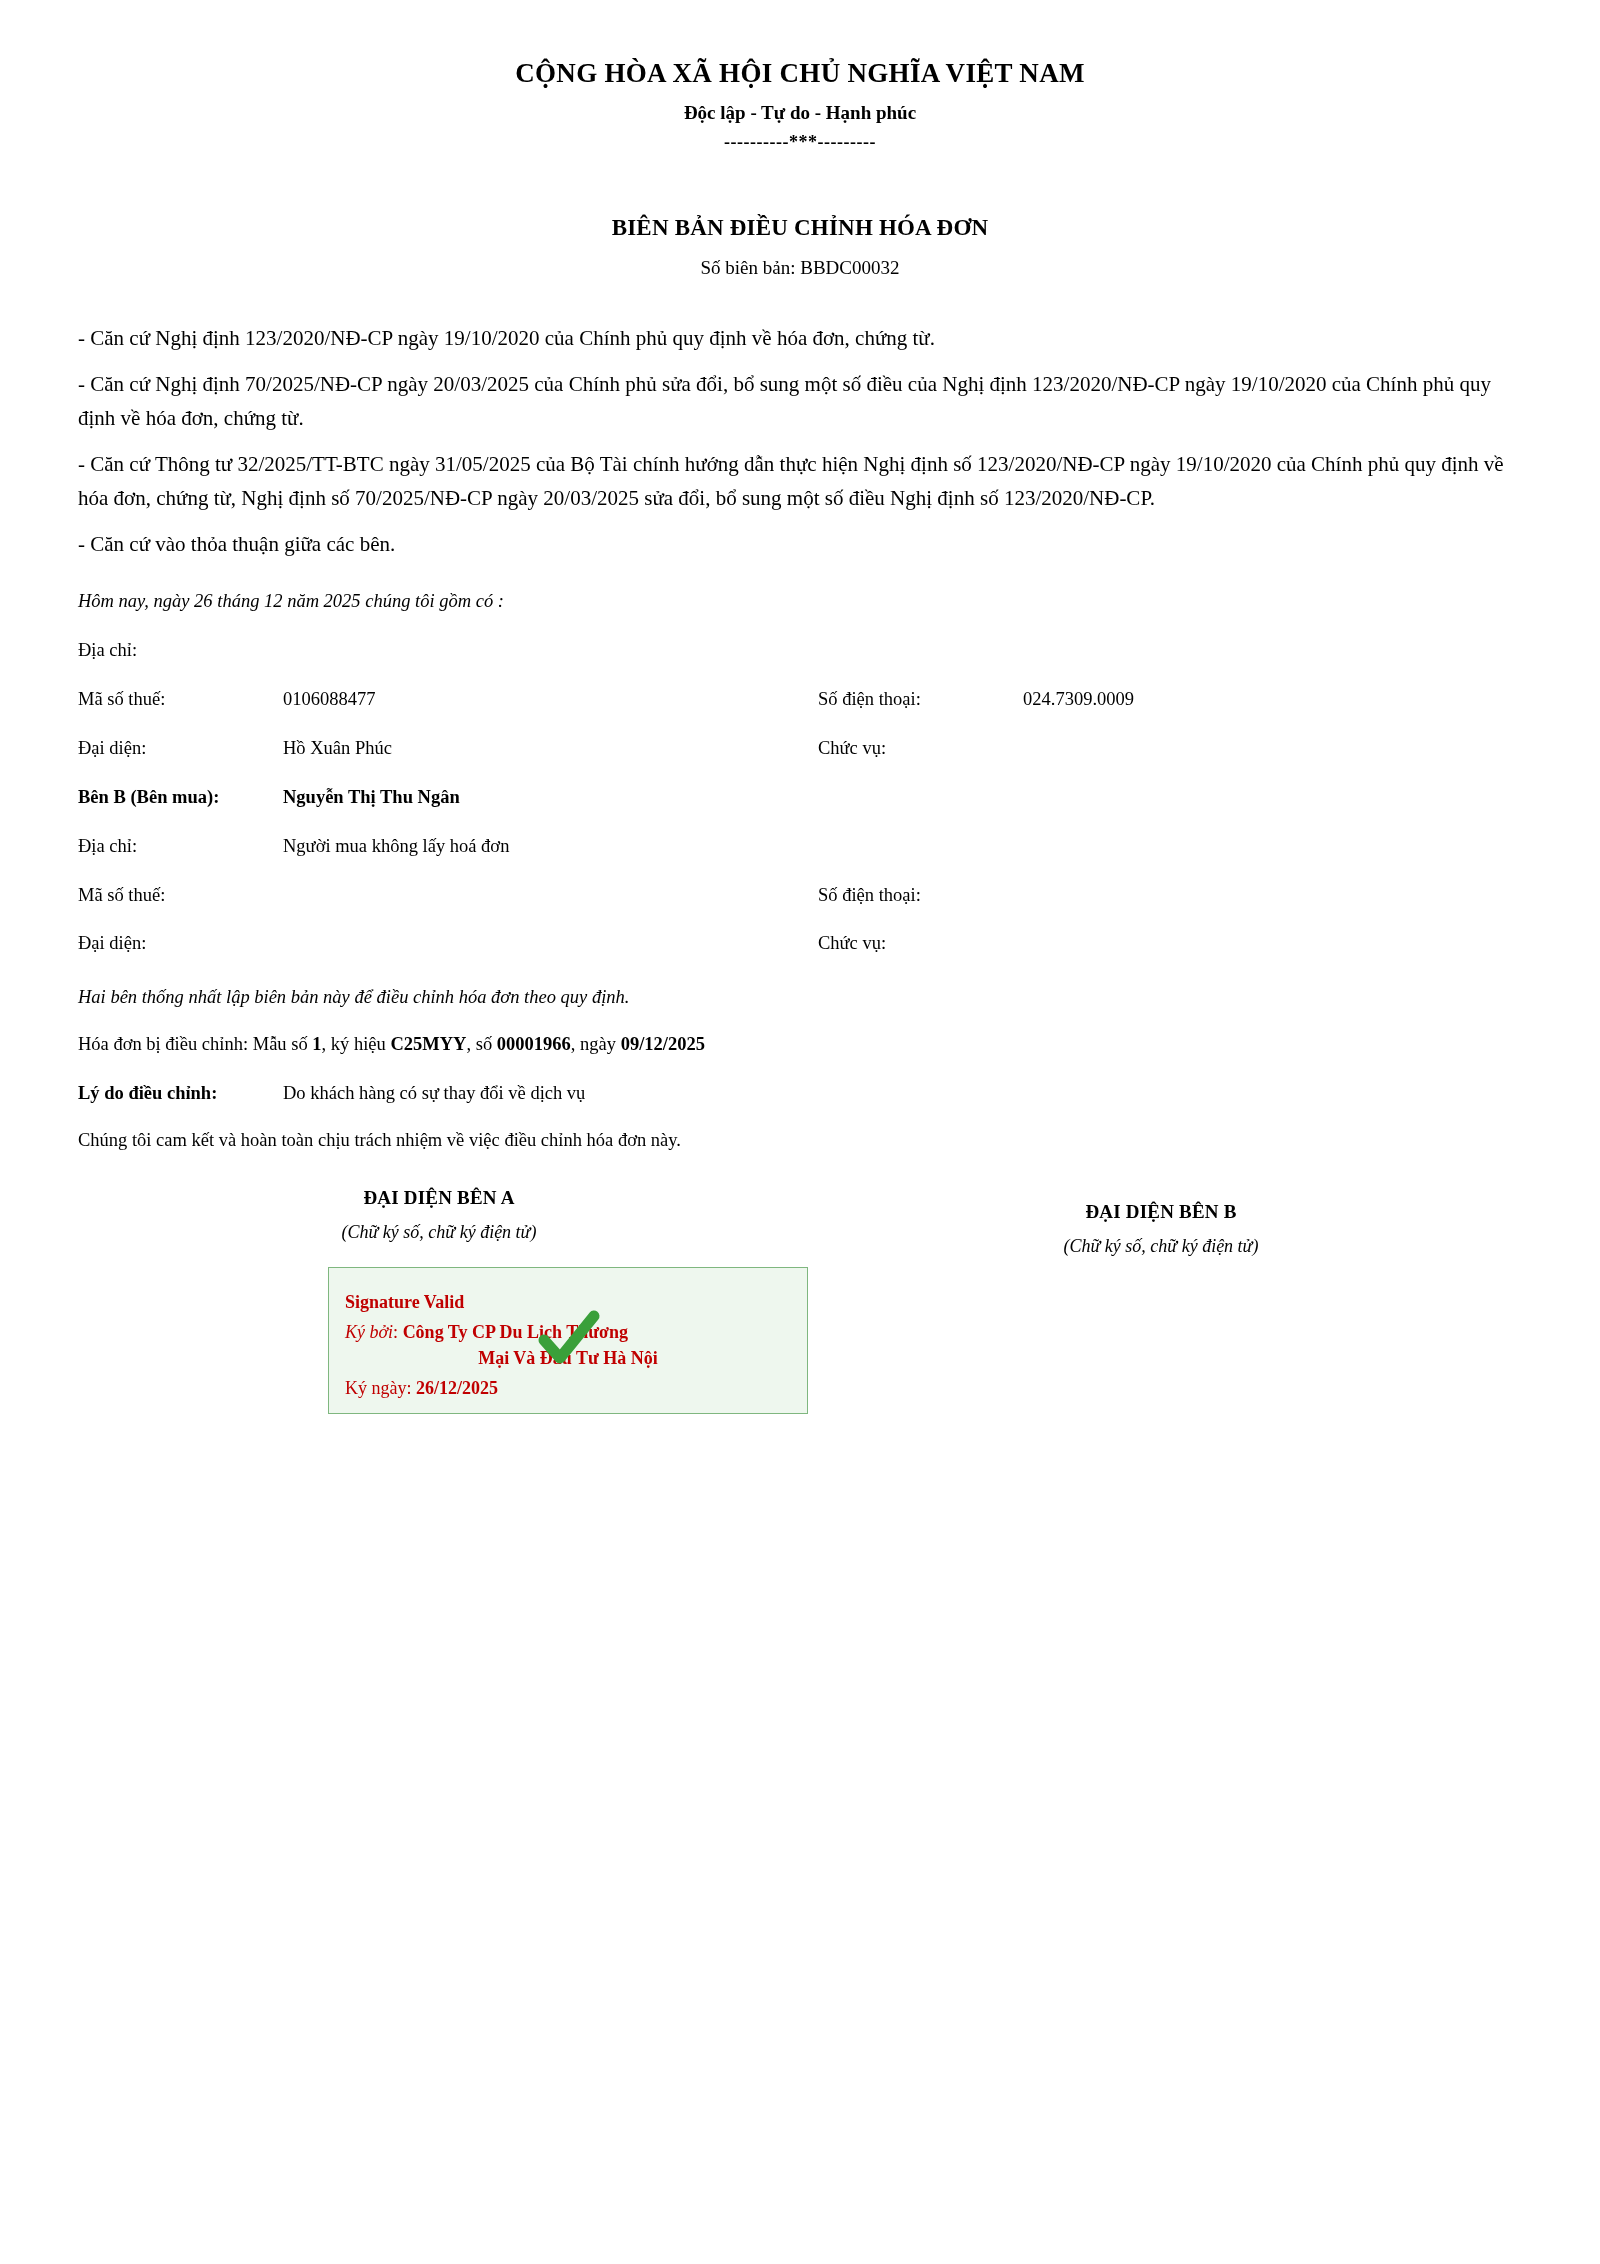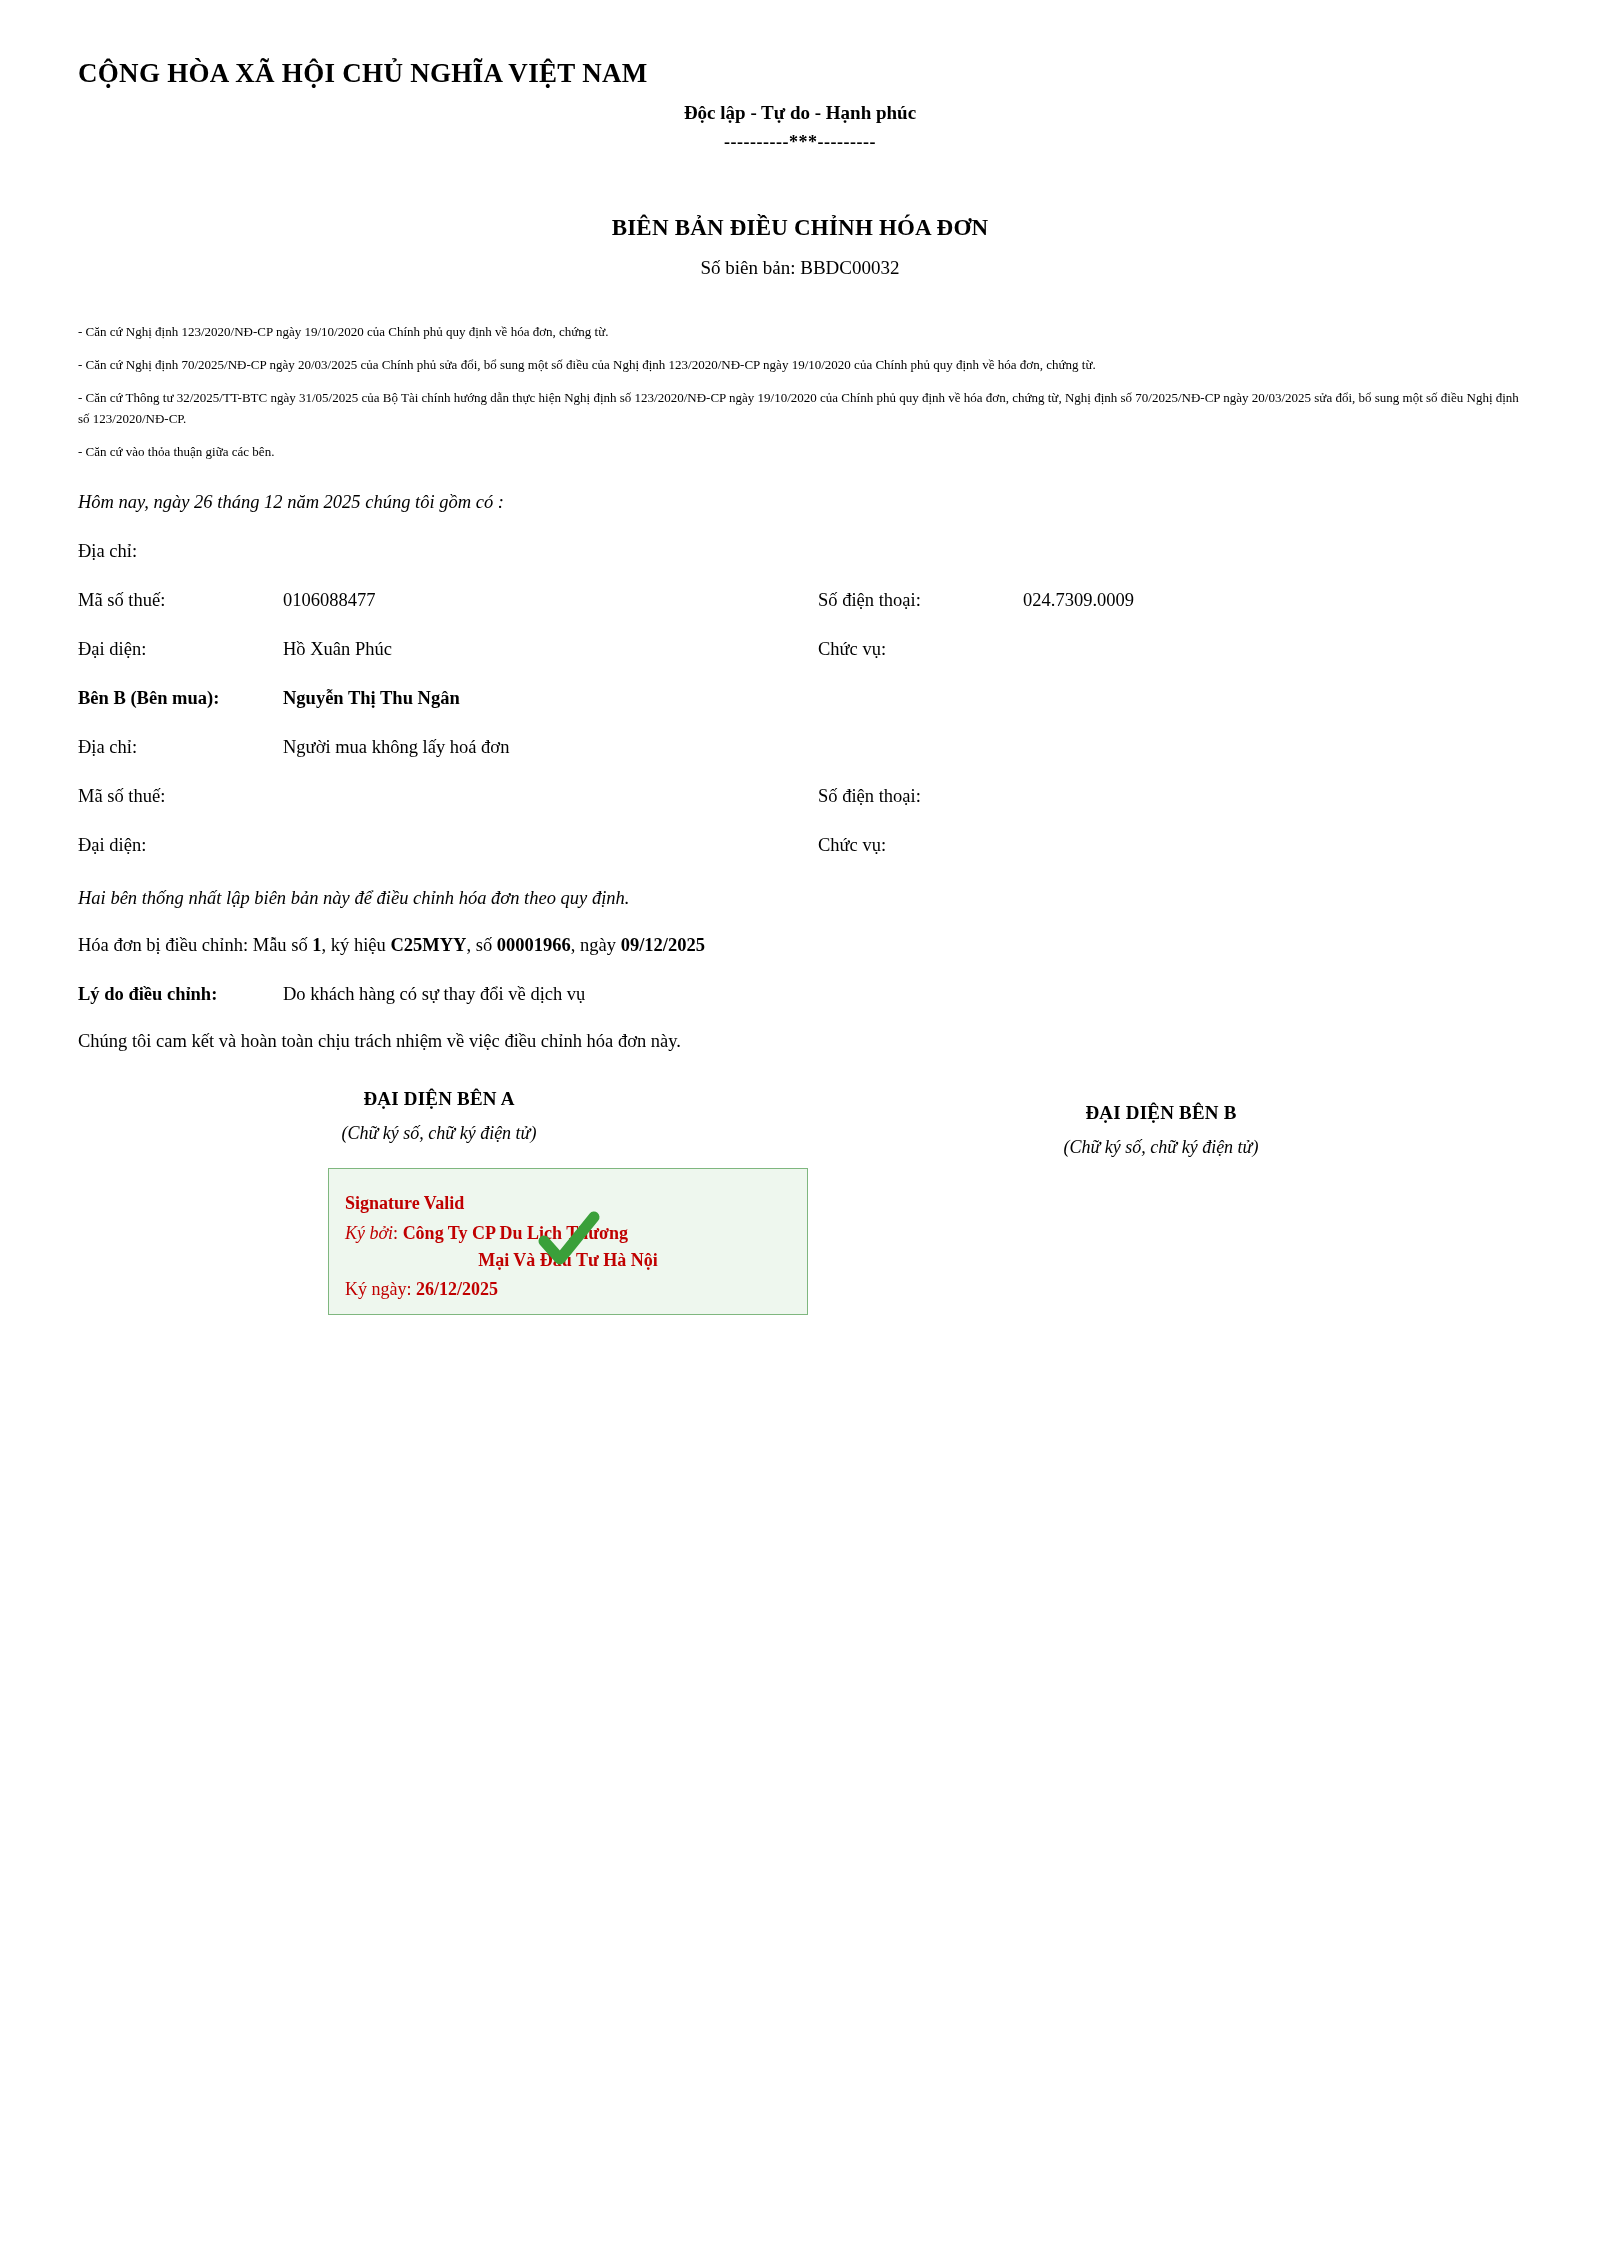--- a/index.html
+++ b/index.html
@@ -16,21 +16,21 @@
   }
   .page {
     width: 1600px;
     min-height: 2264px;
     box-sizing: border-box;
     padding: 40px 78px 0 78px;
     position: relative;
   }
   
   .national-title {
-    text-align: left;
+    text-align: center;
     font-size: 27px;
     font-weight: bold;
     letter-spacing: 0.3px;
     margin-top: 18px;
   }
   .national-sub {
     text-align: center;
     font-size: 19px;
     font-weight: bold;
     margin-top: 13px;
@@ -52,21 +52,21 @@
   .doc-number {
     text-align: center;
     font-size: 19px;
     margin-top: 16px;
   }
   
   .basis {
     margin-top: 42px;
   }
   .basis p {
-    font-size: 13px;
+    font-size: 21px;
     line-height: 1.62;
     margin: 0 0 12px 0;
     text-align: left;
   }
   .today {
     font-size: 18.5px;
     font-style: italic;
     margin-top: 30px;
     margin-bottom: 0;
   }

